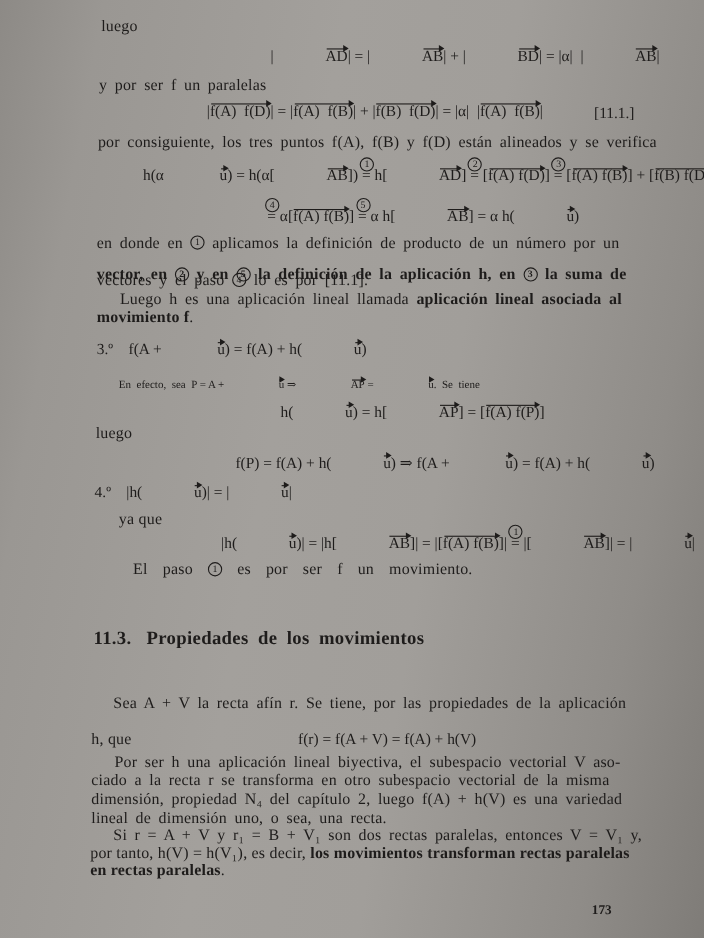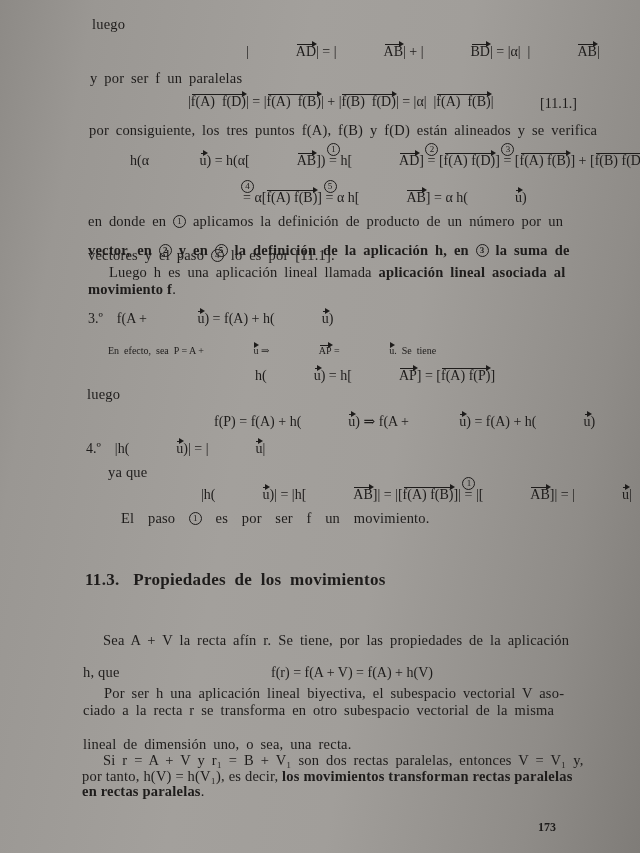--- a/index.html
+++ b/index.html
@@ -90,20 +90,21 @@
     <span>11.3.</span>&nbsp;&nbsp; <span style="word-spacing:4px;text-align:right;">Propiedades de los movimientos</span>
   </div>
 
 
   <div class="line j" style="left:103px;top:632px;">Sea A + V la recta afín r. Se tiene, por las propiedades de la aplicación</div>
   <div class="line" style="left:83px;top:664px;">h, que</div>
   <div class="eq" style="left:271px;top:665px;">f(r) = f(A + V) = f(A) + h(V)</div>
 
   <div class="line j" style="left:104px;top:685px;">Por ser h una aplicación lineal biyectiva, el subespacio vectorial V aso-</div>
   <div class="line j" style="left:83px;top:702px;">ciado a la recta r se transforma en otro subespacio vectorial de la misma</div>
+  <div class="line j" style="left:83px;top:719px;">dimensión, propiedad N₄ del capítulo 2, luego f(A) + h(V) es una variedad</div>
   <div class="line j" style="left:83px;top:736px;">lineal de dimensión uno, o sea, una recta.</div>
 
   <div class="line j" style="left:103px;top:752px;">Si r = A + V y r₁ = B + V₁ son dos rectas paralelas, entonces V = V₁ y,</div>
   <div class="line" style="left:82px;top:768px;"><span>por tanto, h(V) = h(V₁), es decir, </span><b>los movimientos transforman rectas paralelas</b></div>
   <div class="line" style="left:82px;top:783px;"><b>en rectas paralelas</b><span>.</span></div>
 
   <div class="pagenum" style="left:538px;top:820px;">173</div>
 </div>
 
 </body></html>

